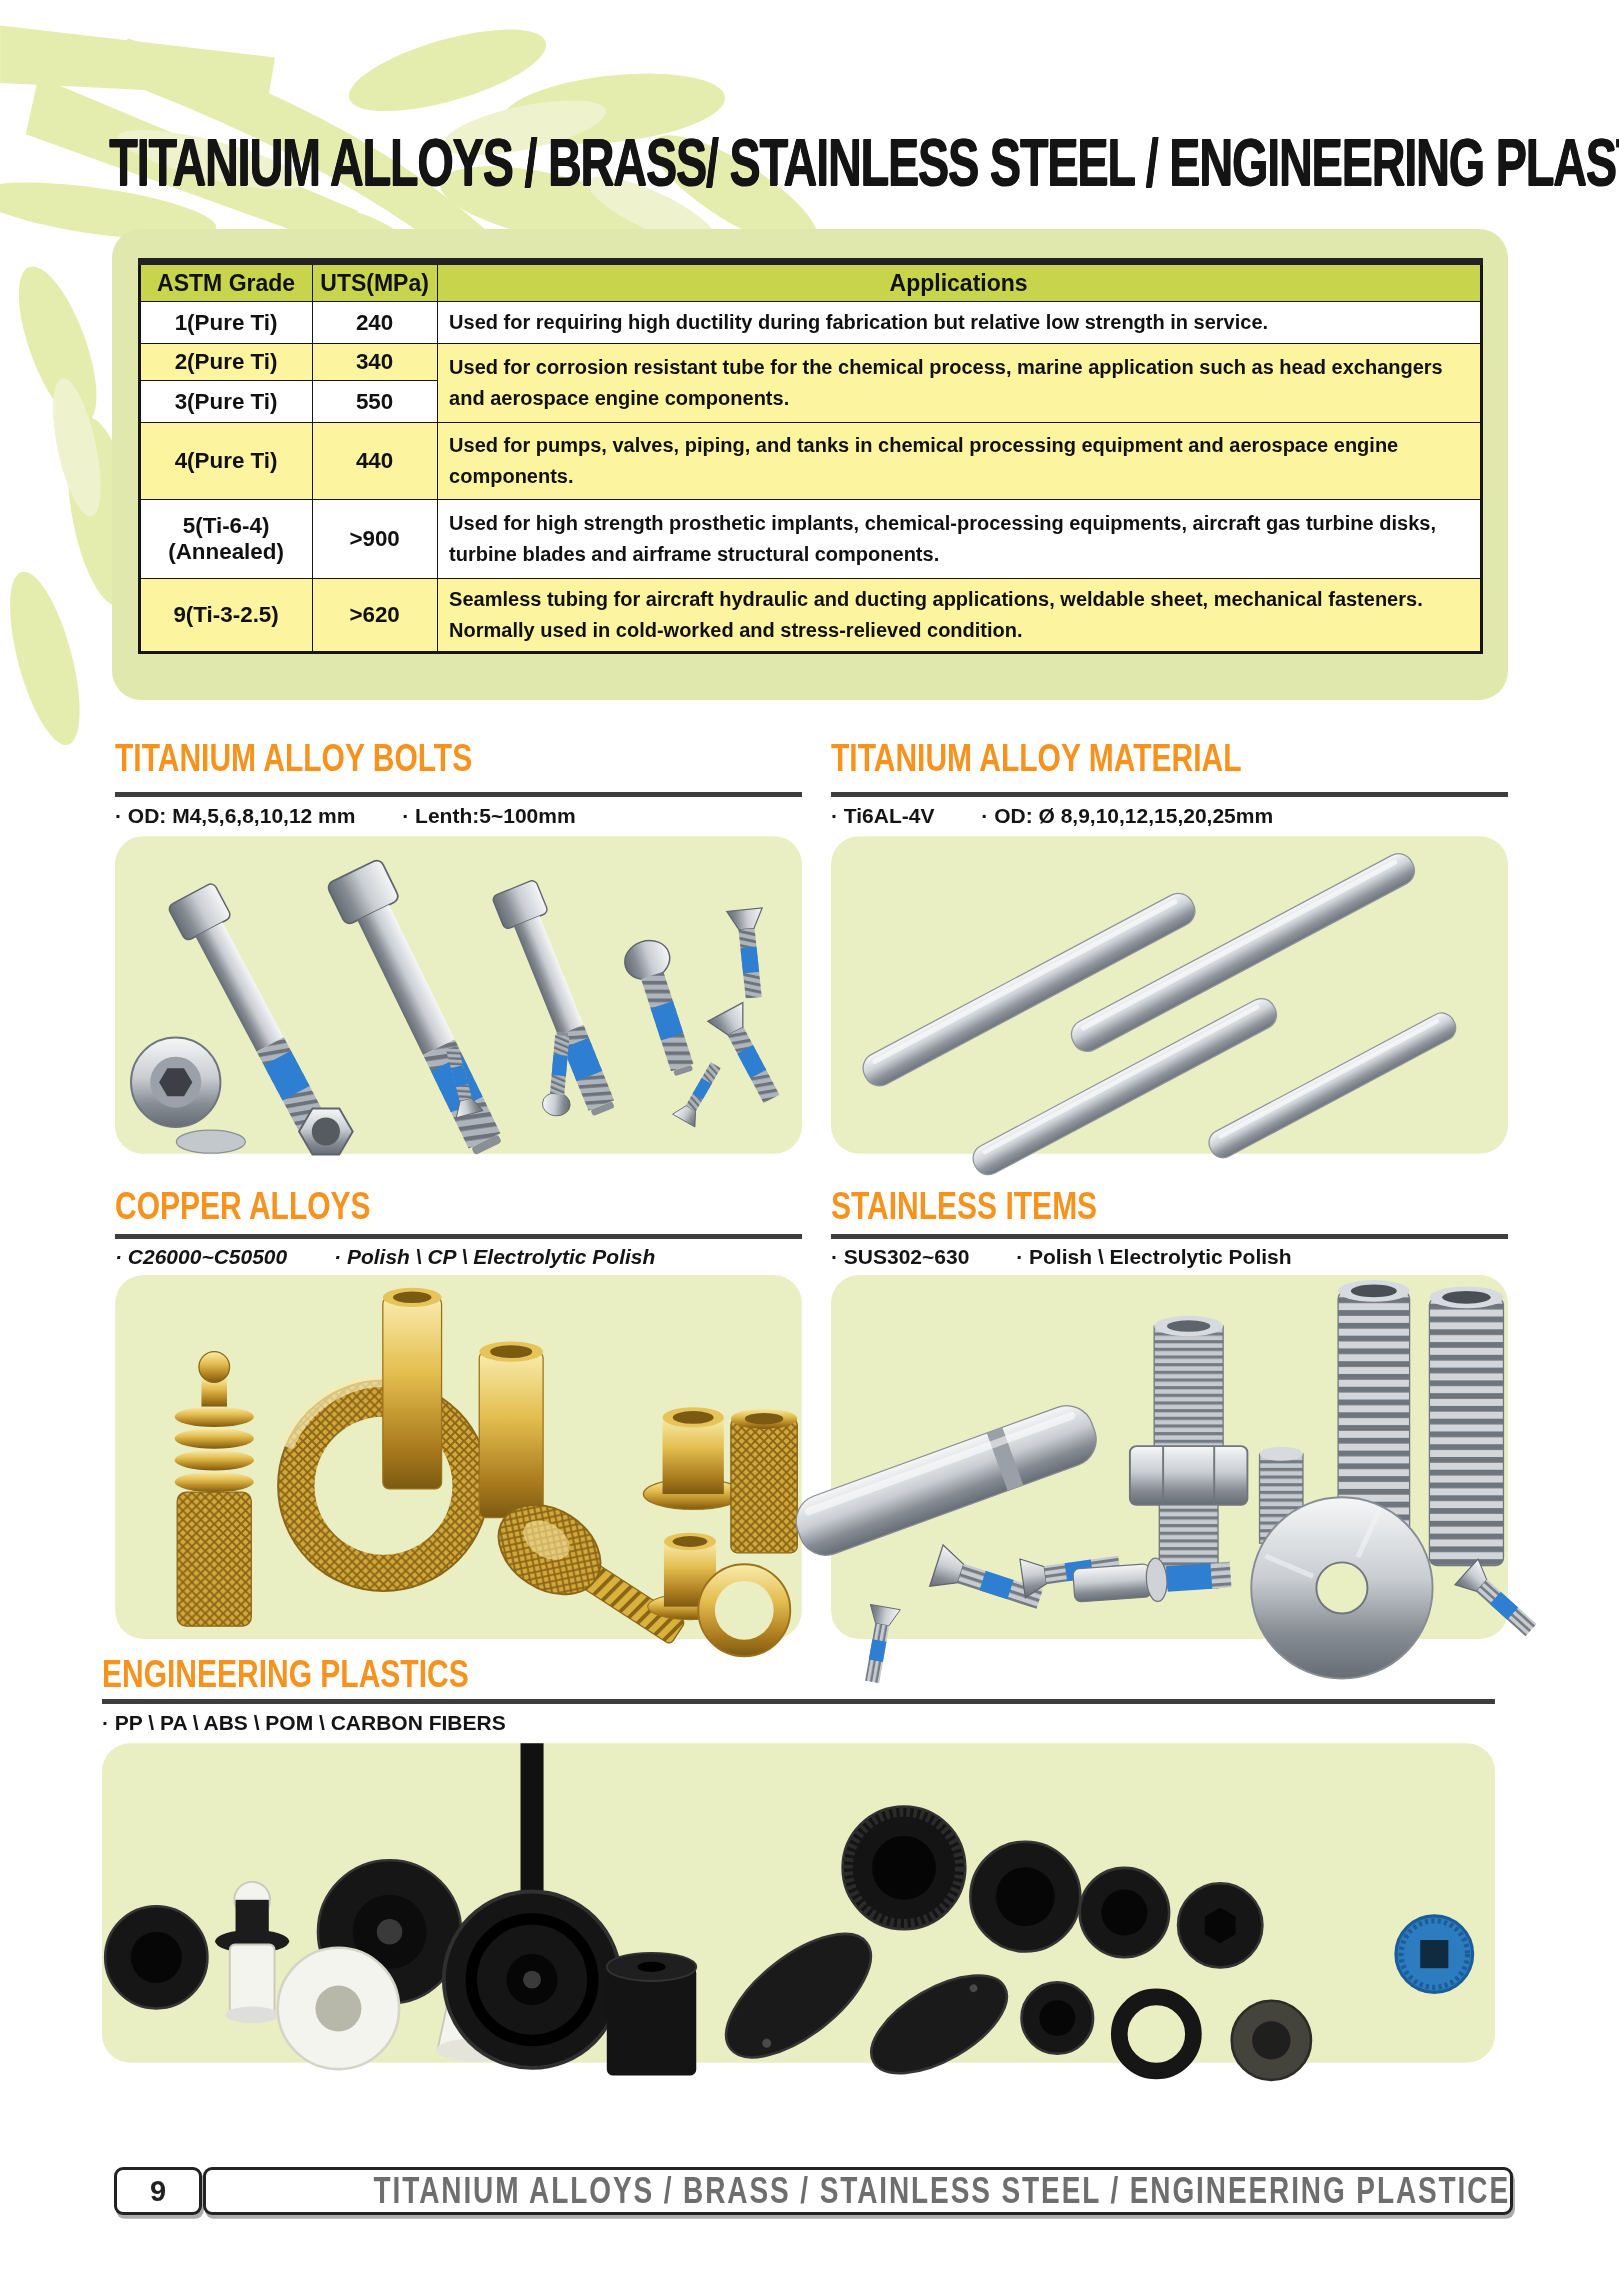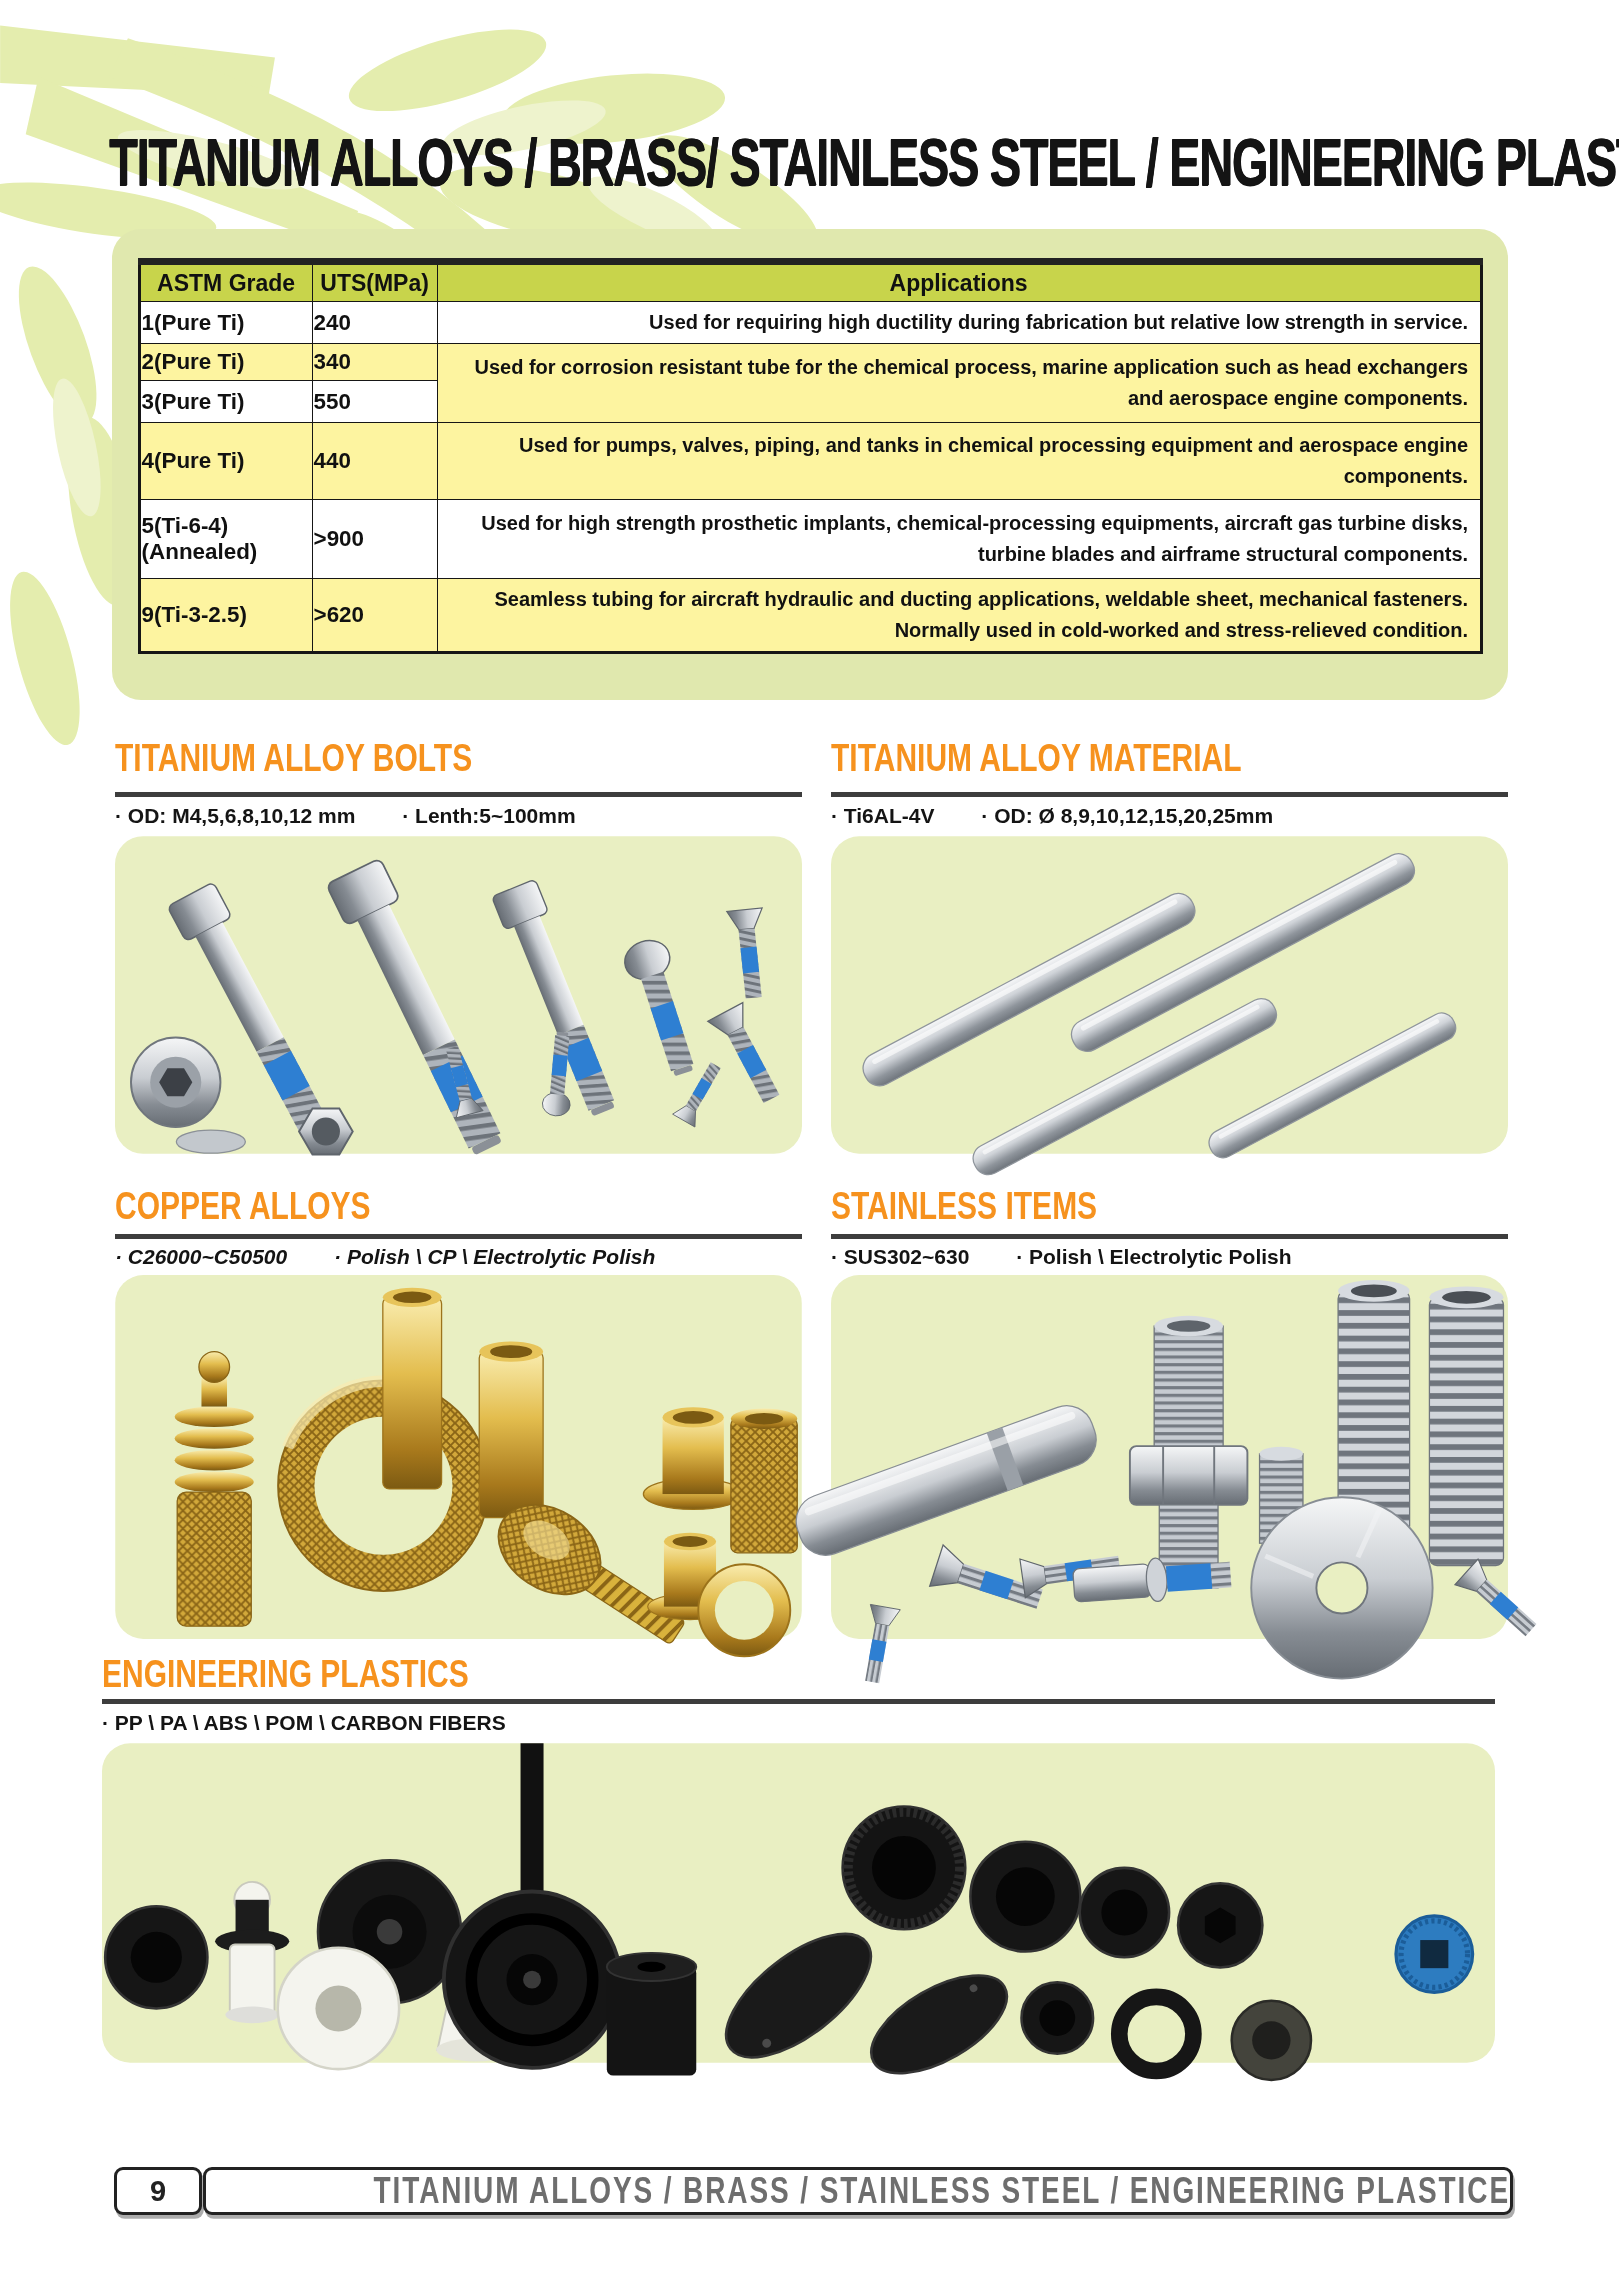--- a/index.html
+++ b/index.html
@@ -19,22 +19,22 @@
   table.astm th,table.astm td{border:1.9px solid #161616;vertical-align:middle;}
   table.astm col.c1{width:173px;} table.astm col.c2{width:125px;}
   table.astm thead tr{height:40px;}
   table.astm tbody tr:nth-child(1){height:42px;}
   table.astm tbody tr:nth-child(2){height:37px;}
   table.astm tbody tr:nth-child(3){height:42px;}
   table.astm tbody tr:nth-child(4){height:77px;}
   table.astm tbody tr:nth-child(5){height:79px;}
   table.astm tbody tr:nth-child(6){height:74px;}
   table.astm th{background:#c8d44b;font-size:23px;font-weight:700;text-align:center;}
-  td.g,td.u{font-size:22.4px;font-weight:700;white-space:pre-line;}
-  td.app{font-size:20px;font-weight:700;text-align:right;padding:5.1px 11.5px;line-height:1.55;}
+  td.g,td.u{font-size:22.4px;font-weight:700;text-align:center;white-space:pre-line;}
+  td.app{font-size:20px;font-weight:700;text-align:left;padding:5.1px 11.5px;line-height:1.55;}
   tr.yellow td{background:#fdf4a0;margin-left:11px;} tr.white td{background:#ffffff;}
   td.mergedY{background:#fdf4a0 !important;}
   
   .sec{position:absolute;z-index:1;}
   .sec-title{margin:0;font-size:30px;font-weight:700;color:#f6921e;letter-spacing:0px;
     transform:scaleY(1.3);transform-origin:left top;white-space:nowrap;}
   .sec-rule{position:absolute;left:0;height:4.5px;background:#3d3d3d;width:100%;}
   .sec-specs{position:absolute;left:0;white-space:nowrap;font-size:21px;font-weight:700;color:#141414;}
   .sec-specs .spec{margin-right:41px;}
   .photo{position:absolute;left:0;}

